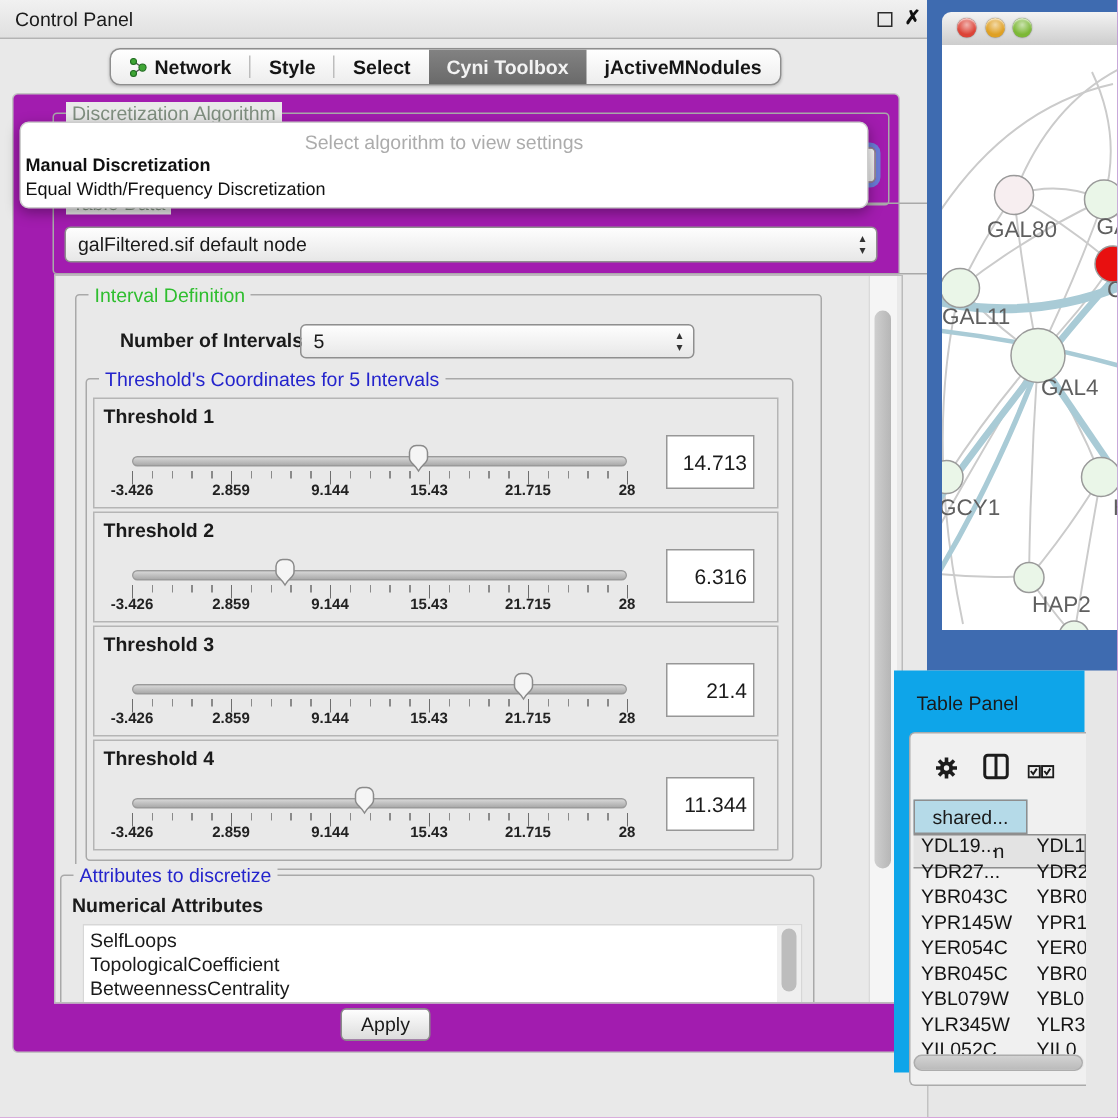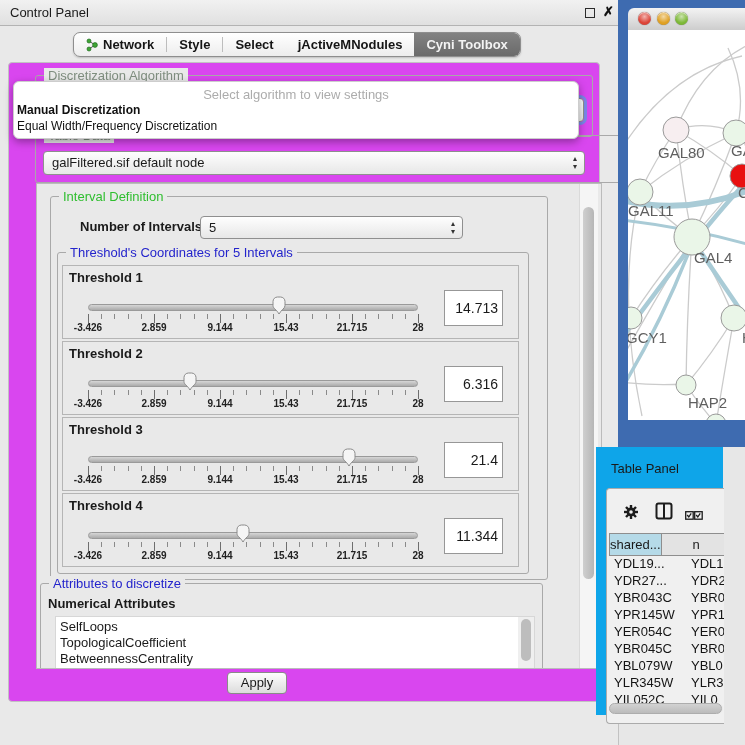--- a/index.html
+++ b/index.html
@@ -12,21 +12,21 @@
   .float-icon{position:absolute;left:585px;top:8px;width:8px;height:8px;border:1.5px solid #2b2b2b;}
   .close-icon{position:absolute;left:603px;top:4px;font-size:13px;font-weight:bold;color:#111;}
   
   .pill{display:flex;border:1px solid #8E8E8E;border-radius:7px;overflow:hidden;background:linear-gradient(#FFFFFF,#EDEDED);box-shadow:0 1px 2px rgba(0,0,0,.18);height:23px;}
   .tabbar{position:absolute;left:73px;top:32px;}
   .bottom-tabbar{position:absolute;left:123px;top:704px;}
   .tab{padding:0 12px;font-size:13px;font-weight:bold;line-height:23px;display:flex;align-items:center;gap:5px;color:#151515;white-space:nowrap;}
   .tab.active{background:linear-gradient(#828282,#6A6A6A);color:#F3F3F3;}
   .sep{width:1px;background:#BDBDBD;margin:4px 0;}
   
-  .outer{position:absolute;left:8px;top:62px;width:590px;height:638px;border:1px solid #C2C2C2;border-radius:4px;background:#d946ef;}
+  .outer{position:absolute;left:8px;top:62px;width:590px;height:638px;border:1px solid #C2C2C2;border-radius:4px;background:#a21caf;}
   .group{position:absolute;border:1px solid #A9A9A9;border-radius:3px;}
   .group-title{position:absolute;top:-8px;left:8px;background:#E9E9E9;padding:0 4px;font-size:13px;}
   .t-gray{color:#7F8E7F;} .t-green{color:#2FBE2F;} .t-blue{color:#2424CC;}
   .combo{position:absolute;border:1px solid #8F8F8F;border-radius:4px;background:linear-gradient(#FEFEFE,#E7E7E7);font-size:13px;line-height:22px;padding-left:8px;box-sizing:border-box;}
   .combo .spin{position:absolute;right:7px;top:3px;font-size:8px;line-height:8px;color:#333;text-align:center;}
   .combo.focused{box-shadow:0 0 0 3px rgba(88,158,229,.75);}
   
   .popup{position:absolute;left:4px;top:18px;width:564px;height:56px;background:#FFF;border:1px solid #CDCDCD;border-radius:6px;box-shadow:0 3px 9px rgba(0,0,0,.35);z-index:40;}
   .popup .hint{position:absolute;left:0;right:0;top:5px;text-align:center;font-size:13px;color:#ACACAC;}
   .popup .opt{position:absolute;left:2px;right:2px;height:15px;font-size:12px;line-height:15px;color:#111;padding-left:1px;}
@@ -50,21 +50,21 @@
   .apply-btn{position:absolute;left:218px;top:609px;width:58px;height:20px;border:1px solid #8A8A8A;border-radius:4px;background:linear-gradient(#FEFEFE,#DCDCDC);font-size:13px;text-align:center;line-height:19px;}
   
   .net{position:absolute;left:618px;top:0;width:127px;height:447px;background:#3E6BB0;}
   .mac-bar{position:absolute;left:10px;top:8px;right:0;height:22px;background:linear-gradient(#F3F3F3,#CDCDCD);border-bottom:1px solid #8F8F8F;border-top-left-radius:6px;}
   .light{position:absolute;top:4px;width:13px;height:13px;border-radius:50%;box-shadow:inset 0 1px 1px rgba(255,255,255,.7),0 0 1px rgba(0,0,0,.5);}
   .net-canvas{position:absolute;left:10px;top:30px;right:0;height:390px;background:#FFF;overflow:hidden;}
   
   .tp{position:absolute;left:596px;top:447px;width:127px;height:268px;background:#0ea5e9;}
   .tp-title{position:absolute;left:15px;top:14px;font-size:13px;}
   .tp-box{position:absolute;left:10px;top:41px;width:117px;height:234px;background:#F0F0F0;border:1px solid #ABABAB;border-right:none;border-radius:4px 0 0 4px;overflow:hidden;}
-  .tp-head{position:absolute;left:2px;top:44px;right:0;height:23px;display:flex;}
+  .tp-head{position:absolute;left:2px;top:44px;right:0;height:23px;display:flex;flex-direction:column;}
   .tp-head .c1{width:76px;background:#B5DAE8;border:1px solid #8E8E8E;box-sizing:border-box;font-size:13px;text-align:center;line-height:21px;}
   .tp-head .c2{flex:1;background:#E3E3E3;border:1px solid #8E8E8E;border-left:none;box-sizing:border-box;font-size:13px;text-align:center;line-height:21px;min-width:70px;}
   .tp-rows{position:absolute;left:2px;top:67px;right:0;bottom:20px;overflow:hidden;}
   .tp-row{display:flex;height:17px;font-size:13px;line-height:16px;color:#141414;}
   .tp-row .c1{width:77px;padding-left:5px;box-sizing:border-box;white-space:nowrap;overflow:hidden;}
   .tp-row .c2{flex:1;padding-left:5px;white-space:nowrap;overflow:hidden;}
   .hscroll{position:absolute;left:2px;right:1px;top:214px;height:11px;background:#E9E9E9;border-radius:6px;}
   .hscroll .thumb{position:absolute;left:0;right:1px;top:0;height:11px;background:linear-gradient(#D2D2D2,#BBBBBB);border:1px solid #ADADAD;border-radius:6px;box-sizing:border-box;}
   .icon-btn{position:absolute;}
 </style>
@@ -93,25 +93,25 @@
             <span>Network</span>
           </div>
           <div class="sep"></div>
           <div class="tab">
             <span>Style</span>
           </div>
           <div class="sep"></div>
           <div class="tab">
             <span>Select</span>
           </div>
+          <div class="tab active">
+            <span>Cyni Toolbox</span>
+          </div>
           <div class="tab">
             <span>jActiveMNodules</span>
-          </div>
-          <div class="tab active">
-            <span>Cyni Toolbox</span>
           </div>
         </div>
       </div>
 
     <div class="outer">
 
       <div class="group" style="left:26px;top:12px;width:556px;height:60px;">
         <span class="group-title t-gray">Discretization Algorithm</span>
         <div class="combo focused" style="left:8px;top:22px;width:540px;height:24px;">
           <span class="spin">▴<br>▾</span>

